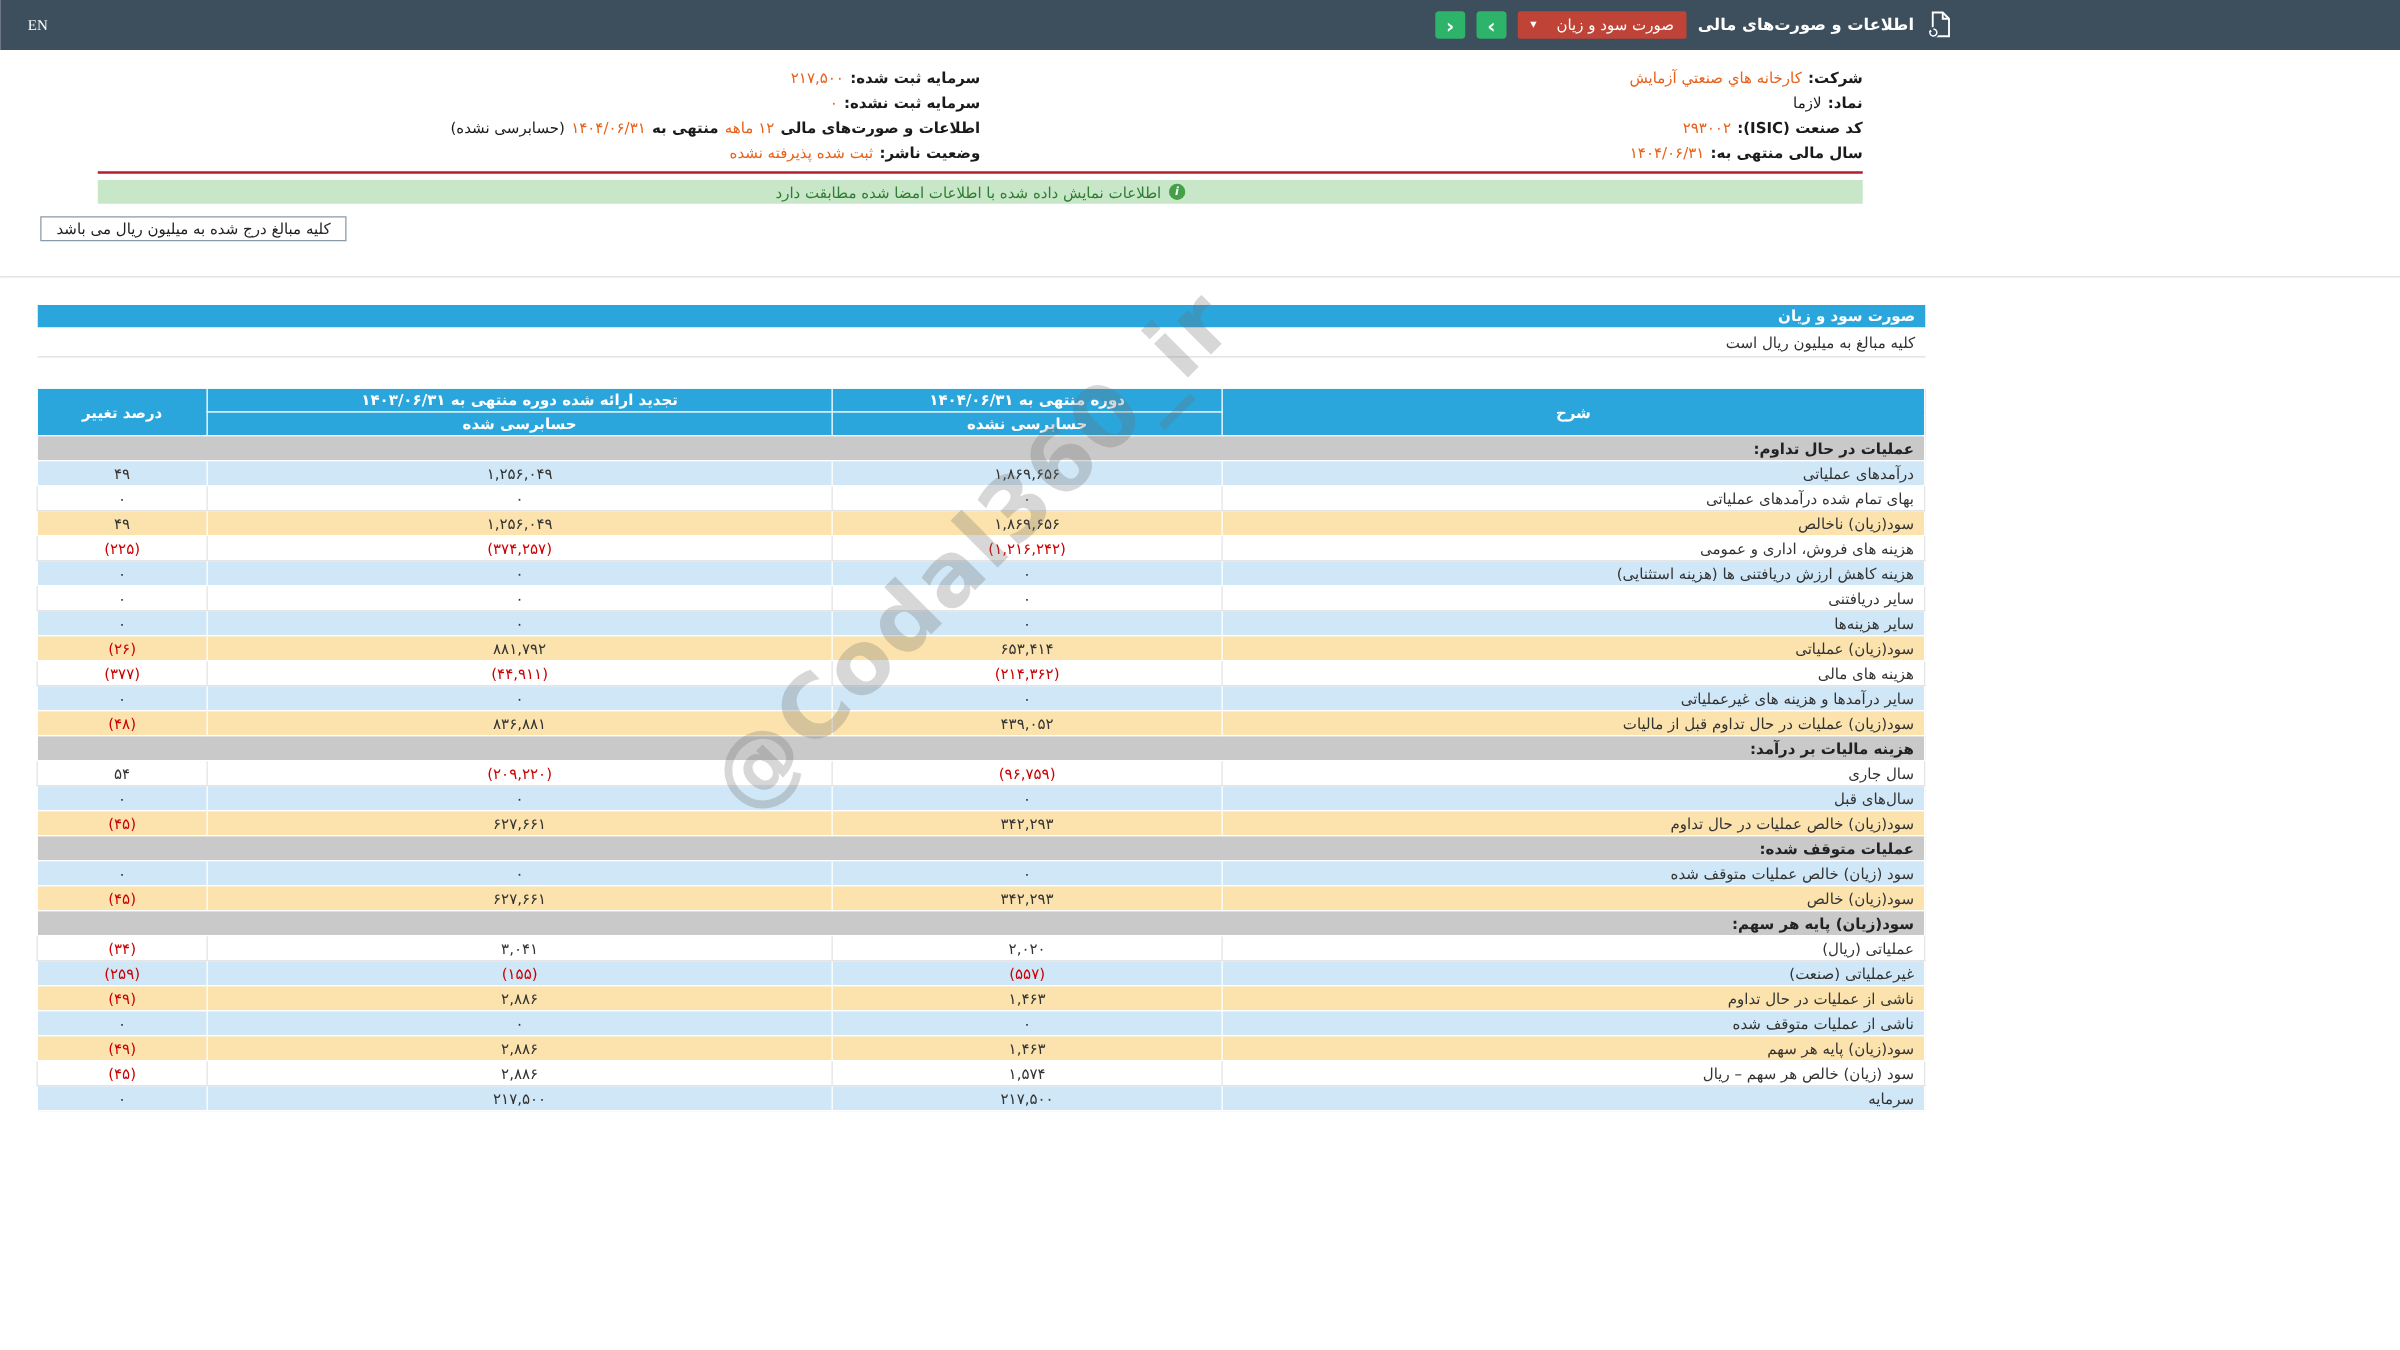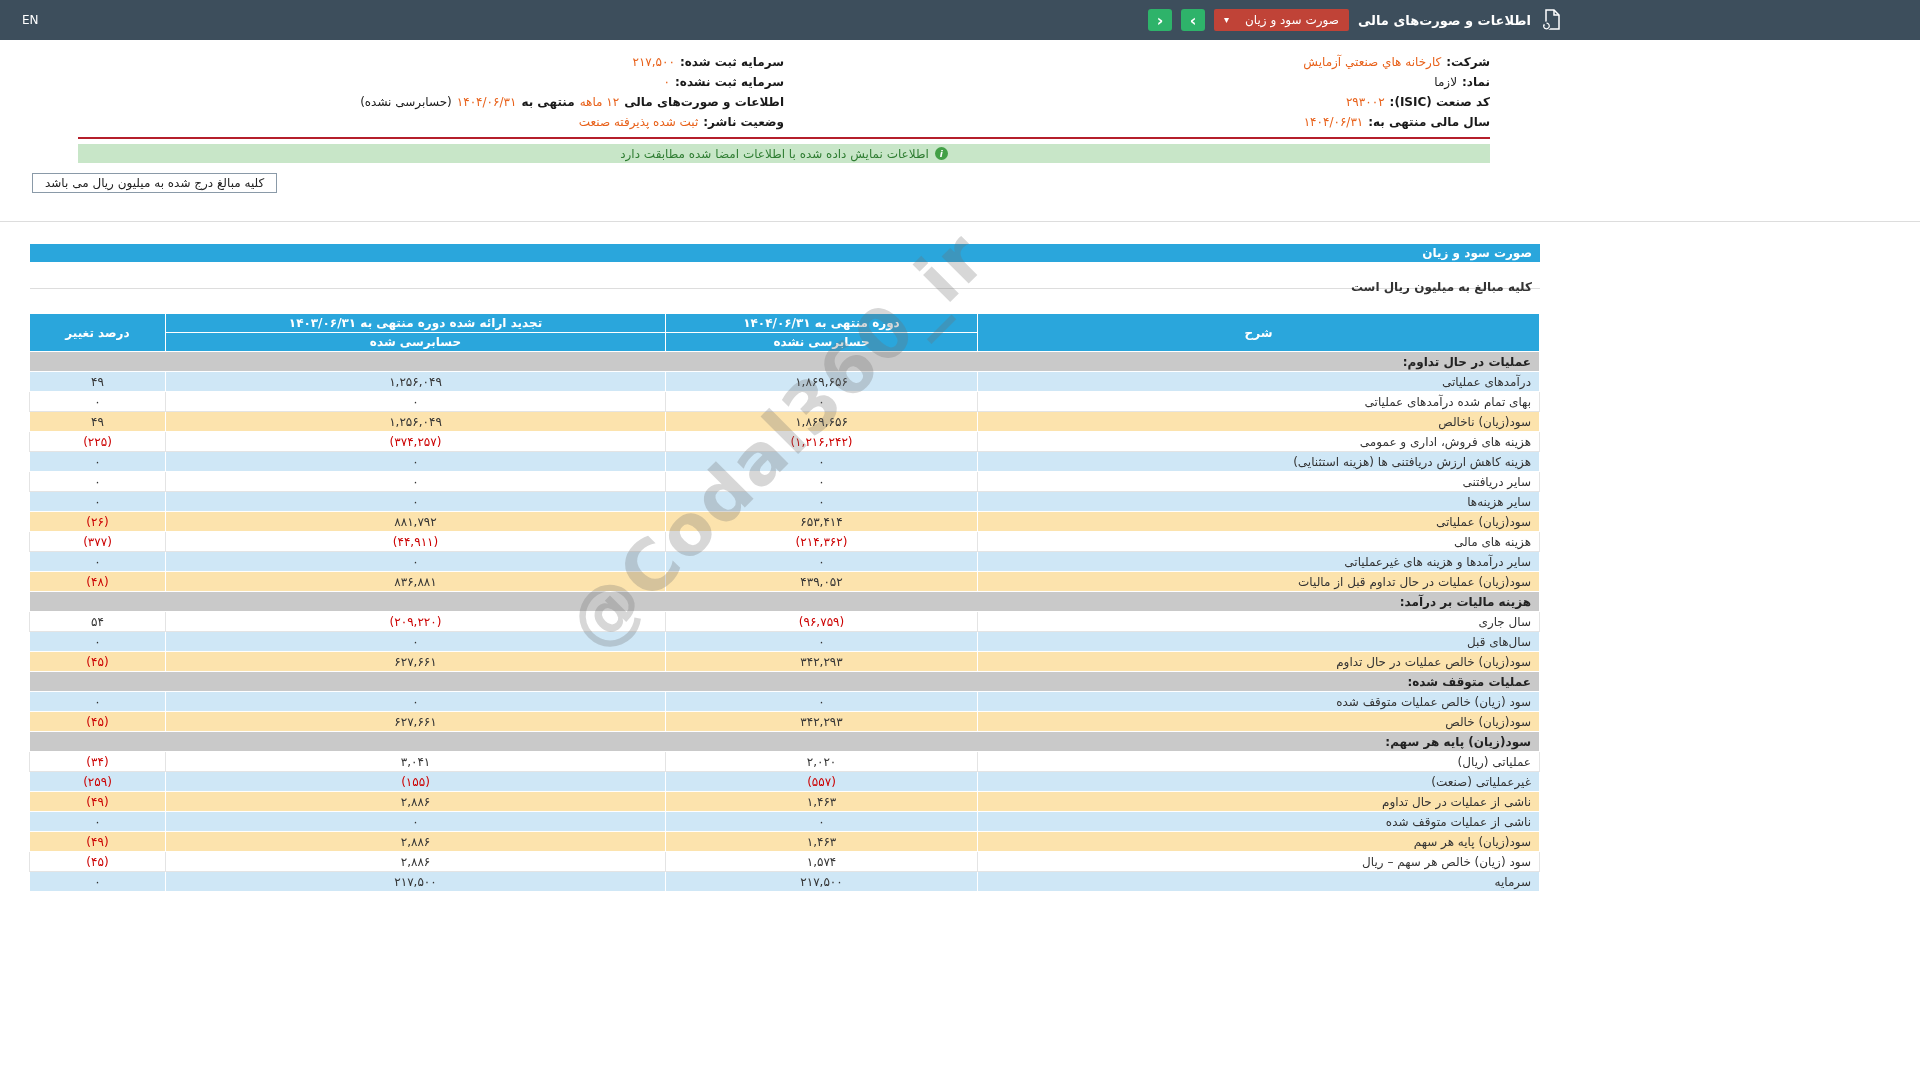--- a/index.html
+++ b/index.html
@@ -22,20 +22,21 @@
     align-items: center;
     padding-right: 358px;
     gap: 9px;
   }
   .lang-link {
     position: absolute;
     left: 22px;
     color: #fff;
     font-size: 12px;
     cursor: pointer;
+    font-family: Liberation Serif, serif;
   }
   .doc-icon { width: 22px; height: 24px; display: inline-block; }
   .topbar-title { color: #fff; font-weight: bold; font-size: 13px; white-space: nowrap; }
   .report-select {
     background: #c04337;
     color: #fff;
     height: 22px;
     border-radius: 2px;
     display: flex;
     align-items: center;
@@ -118,23 +119,23 @@
     font-size: 12px;
     font-weight: bold;
     height: 18px;
     line-height: 18px;
     padding: 0 8px;
   }
   .report-subtitle {
     margin: 0 380px 0 30px;
     height: 24px;
     line-height: 24px;
-    padding: 13px 8px;
-    font-size: 12px;
-    font-weight: bold;
+    padding: 0 8px;
+    font-size: 12px;
+    font-weight: normal;
     color: #333;
     border-bottom: 1px solid #ddd;
     background: #fff;
   }
 
   
   table.pl-table {
     margin: 24px 380px 0 30px;
     width: 1510px;
     border-collapse: collapse;
@@ -241,21 +242,21 @@
     <span class="val val-orange">۱۴۰۴/۰۶/۳۱</span>
     <span class="val">(حسابرسی نشده)</span>
   </div>
 
   <div class="info-cell">
     <span class="lbl">سال مالی منتهی به:</span>
     <span class="val val-orange">۱۴۰۴/۰۶/۳۱</span>
   </div>
   <div class="info-cell">
     <span class="lbl">وضعیت ناشر:</span>
-    <span class="val val-orange">ثبت شده پذیرفته صنعت</span>
+    <span class="val val-orange">ثبت شده پذیرفته نشده</span>
   </div>
 </section>
 
 <div class="notice">
   <span class="info-icon">i</span>
   <span>اطلاعات نمایش داده شده با اطلاعات امضا شده مطابقت دارد</span>
 </div>
 
 <div class="amounts-note">کلیه مبالغ درج شده به میلیون ریال می باشد</div>
 

